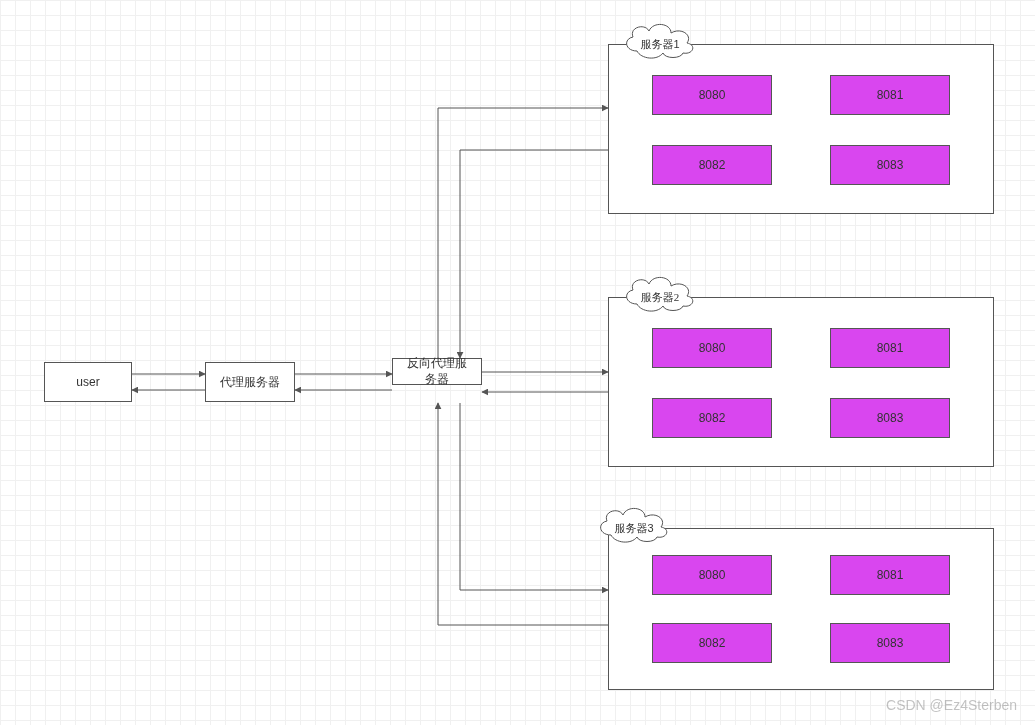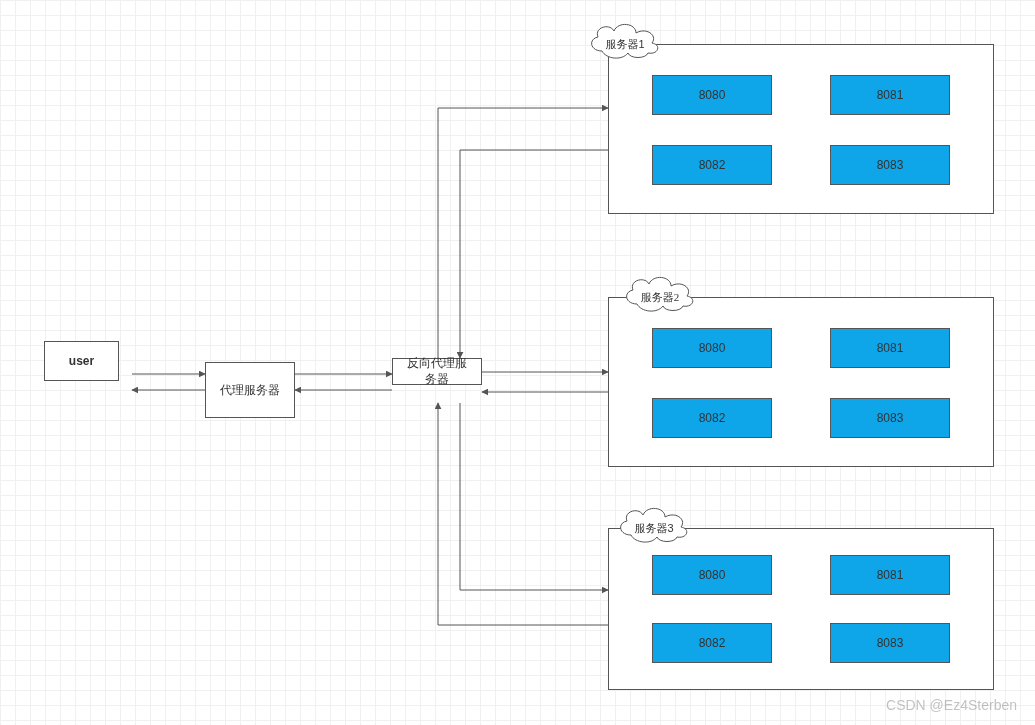--- a/index.html
+++ b/index.html
@@ -34,21 +34,21 @@
   }
   .server-group {
     position: absolute;
     border: 1px solid #555;
     background: #fff;
     box-sizing: border-box;
   }
   .port {
     position: absolute;
     border: 1px solid #555;
-    background: #0ea5e9;
+    background: #d946ef;
     display: flex;
     align-items: center;
     justify-content: center;
     font-size: 12px;
     color: #333;
     box-sizing: border-box;
   }
   .cloud {
     position: absolute;
     font-size: 11px;
@@ -79,25 +79,25 @@
     color: rgba(120,120,120,0.45);
     font-family: Arial, sans-serif;
     text-align: center;
   }
 </style>
 </head>
 <body>
 
 <div class="grid"></div>
 
-<div class="box" style="left:44px; top:341px; width:75px; height:40px;font-weight:bold;">
+<div class="box" style="left:44px; top:362px; width:88px; height:40px;">
   <span>user</span>
 </div>
 
-<div class="box" style="left:205px; top:362px; width:90px; height:56px;">
+<div class="box" style="left:205px; top:362px; width:90px; height:40px;">
   <span>代理服务器</span>
 </div>
 
 <div class="box" style="left:392px; top:358px; width:90px; height:27px; line-height:1.3; white-space:pre;">
   <span>反向代理服
 务器</span>
 </div>
 
 <div class="server-group" style="left:608px; top:44px; width:386px; height:170px;">
   <div class="port" style="left:43px; top:30px; width:120px; height:40px;">
@@ -106,21 +106,21 @@
   <div class="port" style="left:221px; top:30px; width:120px; height:40px;">
     <span>8081</span>
   </div>
   <div class="port" style="left:43px; top:100px; width:120px; height:40px;">
     <span>8082</span>
   </div>
   <div class="port" style="left:221px; top:100px; width:120px; height:40px;">
     <span>8083</span>
   </div>
 </div>
-<div class="cloud" style="left:590px; top:35px; width:70px;">
+<div class="cloud" style="left:625px; top:35px; width:70px;">
   <svg width="86" height="44" viewBox="0 0 86 44">
     <path d="M20 34 C8 34 6 22 16 20 C12 10 28 6 32 14 C36 4 54 6 54 16 C64 10 76 18 70 26 C80 28 76 38 66 36 C64 42 48 42 46 36 C40 44 24 42 20 34 Z" fill="#fff" stroke="#555" stroke-width="1"></path>
   </svg>
   <div class="cloud-text">服务器1</div>
 </div>
 
 <div class="server-group" style="left:608px; top:297px; width:386px; height:170px;">
   <div class="port" style="left:43px; top:30px; width:120px; height:40px;">
     <span>8080</span>
   </div>
@@ -148,21 +148,21 @@
   <div class="port" style="left:221px; top:26px; width:120px; height:40px;">
     <span>8081</span>
   </div>
   <div class="port" style="left:43px; top:94px; width:120px; height:40px;">
     <span>8082</span>
   </div>
   <div class="port" style="left:221px; top:94px; width:120px; height:40px;">
     <span>8083</span>
   </div>
 </div>
-<div class="cloud" style="left:619px; top:519px; width:70px;">
+<div class="cloud" style="left:599px; top:519px; width:70px;">
   <svg width="86" height="44" viewBox="0 0 86 44">
     <path d="M20 34 C8 34 6 22 16 20 C12 10 28 6 32 14 C36 4 54 6 54 16 C64 10 76 18 70 26 C80 28 76 38 66 36 C64 42 48 42 46 36 C40 44 24 42 20 34 Z" fill="#fff" stroke="#555" stroke-width="1"></path>
   </svg>
   <div class="cloud-text">服务器3</div>
 </div>
 
 <svg class="arrows">
   <defs>
     <marker id="ah" viewBox="0 0 10 10" refX="9" refY="5" markerWidth="7" markerHeight="7" orient="auto-start-reverse">
       <path d="M 0 0 L 10 5 L 0 10 z" fill="#555"></path>

